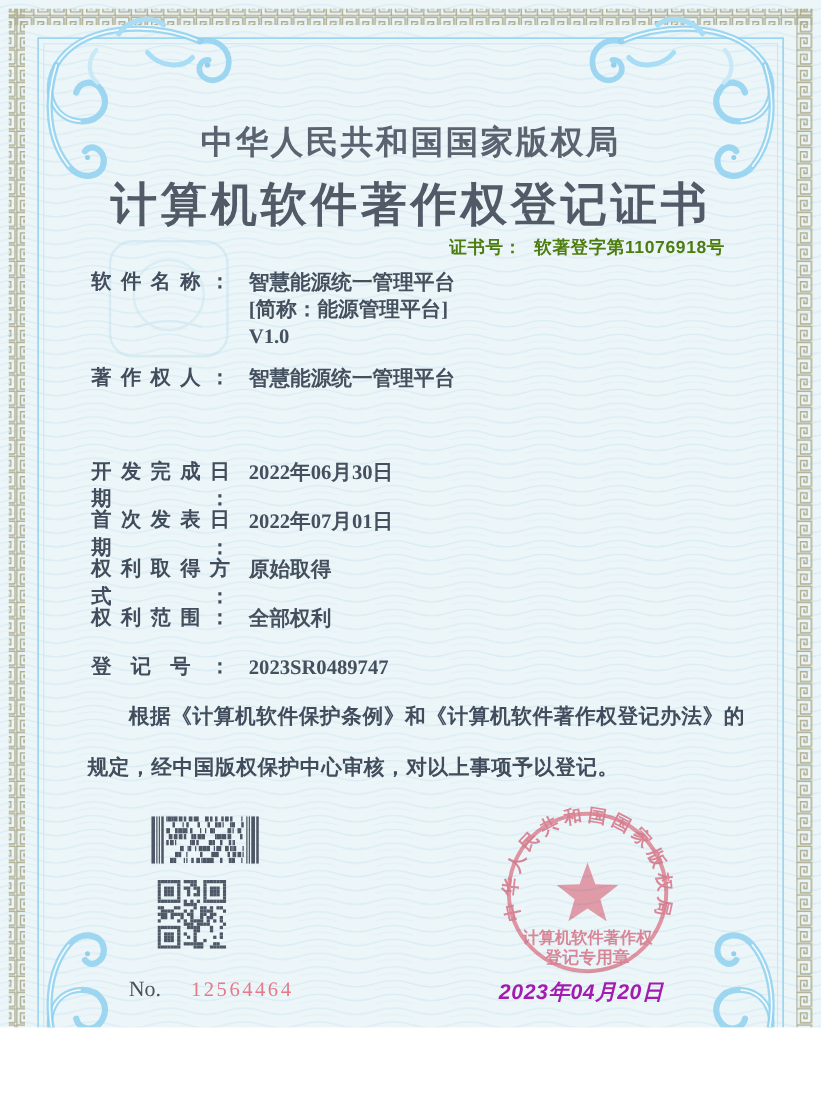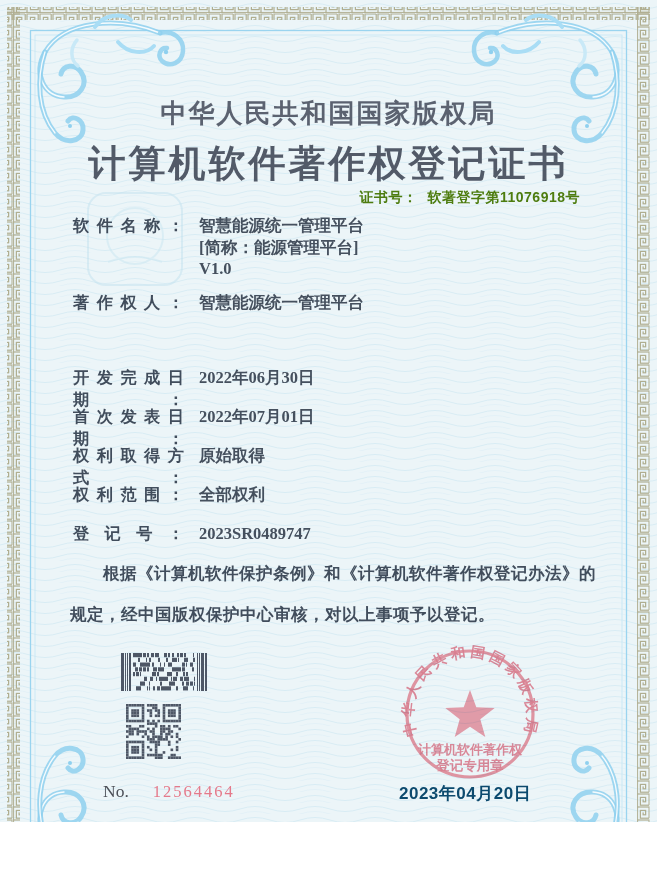--- a/index.html
+++ b/index.html
@@ -32,22 +32,22 @@
   }
   .fvalue{margin-left:15px;font-weight:700;color:#45505e;white-space:pre;font-family:Liberation Serif, serif;}
   .statement{
     left:70px;top:553px;width:534px;font-size:16.5px;line-height:40.5px;
     text-indent:33px;letter-spacing:.5px;font-weight:700;color:#414d5c;
   }
   .serial{left:103px;top:781px;font-size:17.5px;}
   .serial .no{font-family:"Liberation Serif",serif;color:#4c5058;}
   .serial .num{font-family:Liberation Serif, serif;color:#e5798a;
     letter-spacing:2px;font-size:16.5px;margin-left:24px;}
-  .issue-date{left:399px;top:782px;font-size:17px;font-weight:700;color:#0c4a6e;
-    letter-spacing:.5px;}
+  .issue-date{left:399px;top:782px;font-size:17px;font-weight:700;color:#a21caf;
+    letter-spacing:.5px;font-style:italic;}
   .sealbox{left:388px;top:632px;width:165px;height:165px;mix-blend-mode:multiply;}
   .barcode{left:121px;top:653px;}
   .qrcode{left:126px;top:704px;}
 </style>
 </head>
 <body>
 
 <div class="page">
 
   <svg class="decor" width="657" height="889" viewBox="0 0 657 889" aria-hidden="true">

